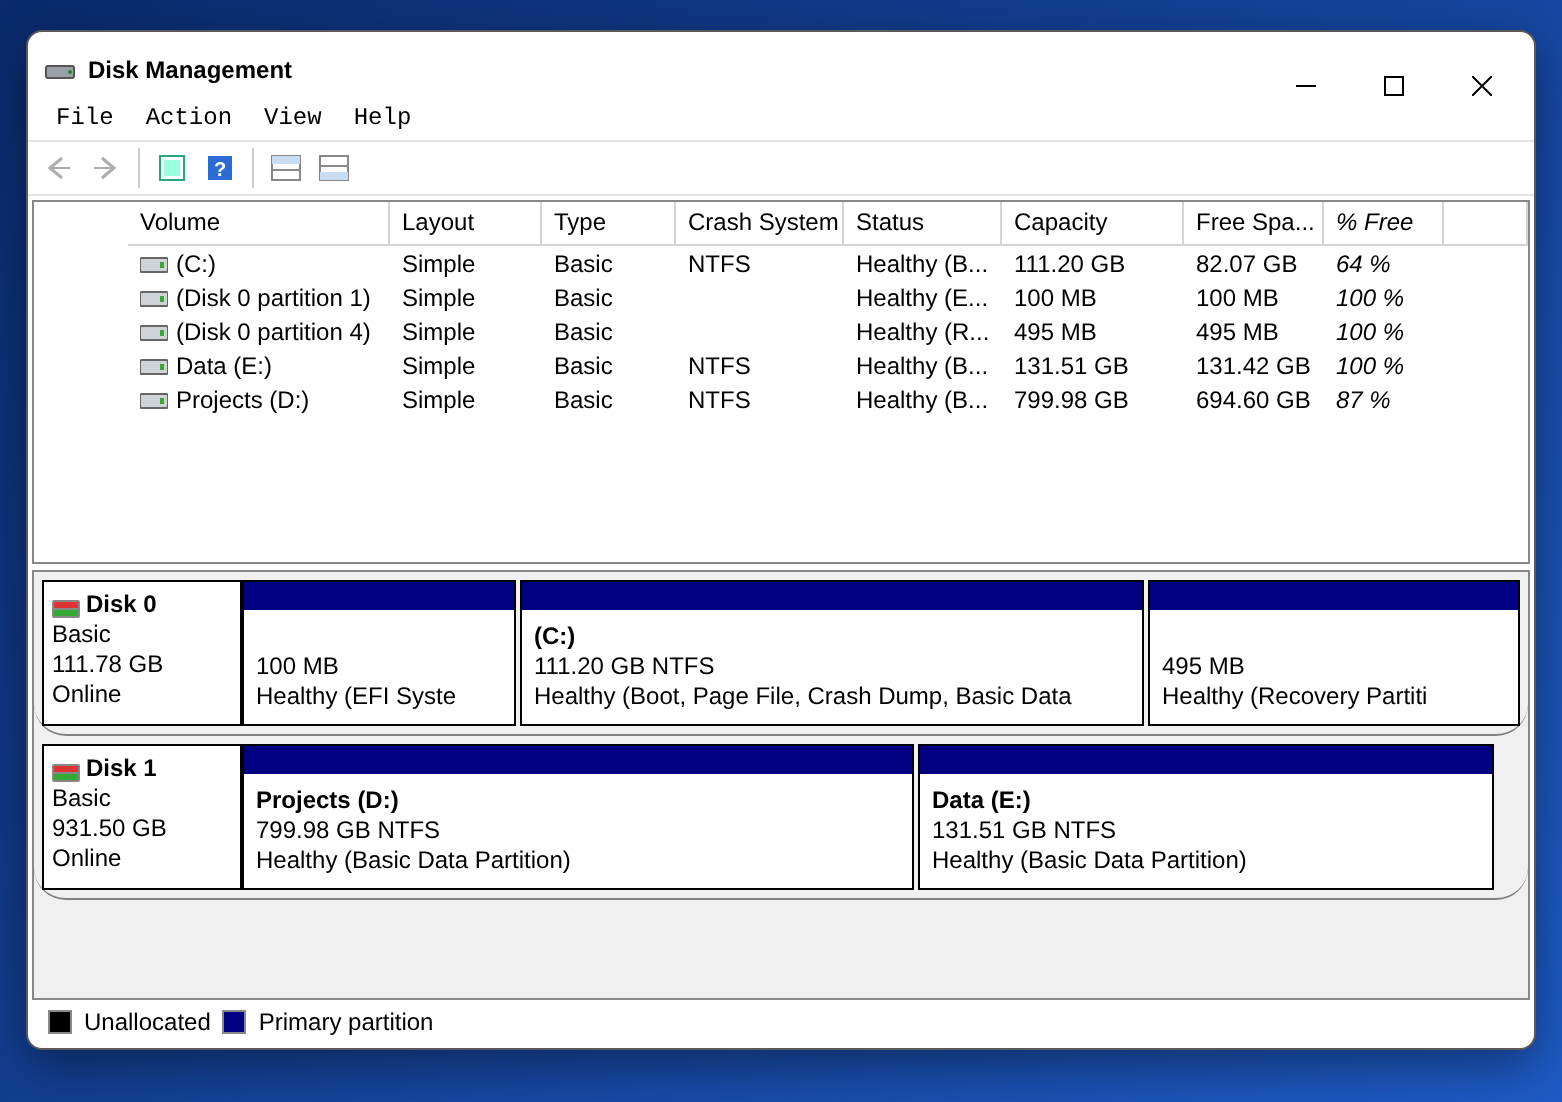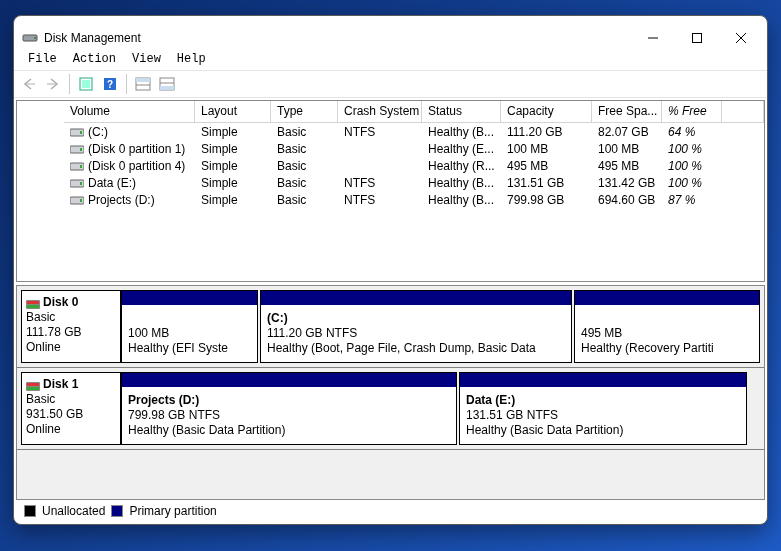--- a/index.html
+++ b/index.html
@@ -20,22 +20,23 @@
   border: 1px solid #5a5a5a;
   border-radius: 8px;
   box-shadow: 0 8px 24px rgba(0,0,0,0.4);
   display: flex;
   flex-direction: column;
   overflow: hidden;
 }
 .titlebar {
   height: 32px;
   display: flex;
-  align-items: center;
+  align-items: flex-start;
   padding: 12px 4px 0 8px;
+  font-weight: bold;
 }
 .title-icon {
   width: 16px; height: 16px;
   margin-right: 6px;
   display: flex; align-items: center; justify-content: center;
 }
 .title-text { flex: 1; font-size: 12px; color: #000; }
 .winbtns { display: flex; }
 .winbtn {
   width: 44px; height: 30px;
@@ -107,20 +108,21 @@
   flex: 1;
   border: 1px solid #888;
   background: #f0f0f0;
   margin-top: 3px;
   position: relative;
   overflow: hidden;
 }
 .diskrow {
   display: flex;
   border-bottom: 1px solid #808080;
+  border-radius: 16px;
 }
 .diskinfo {
   width: 100px;
   background: #fff;
   border: 1px solid #000;
   margin: 4px 0 4px 4px;
   padding: 4px 4px;
   font-size: 12px;
   line-height: 1.25;
 }

